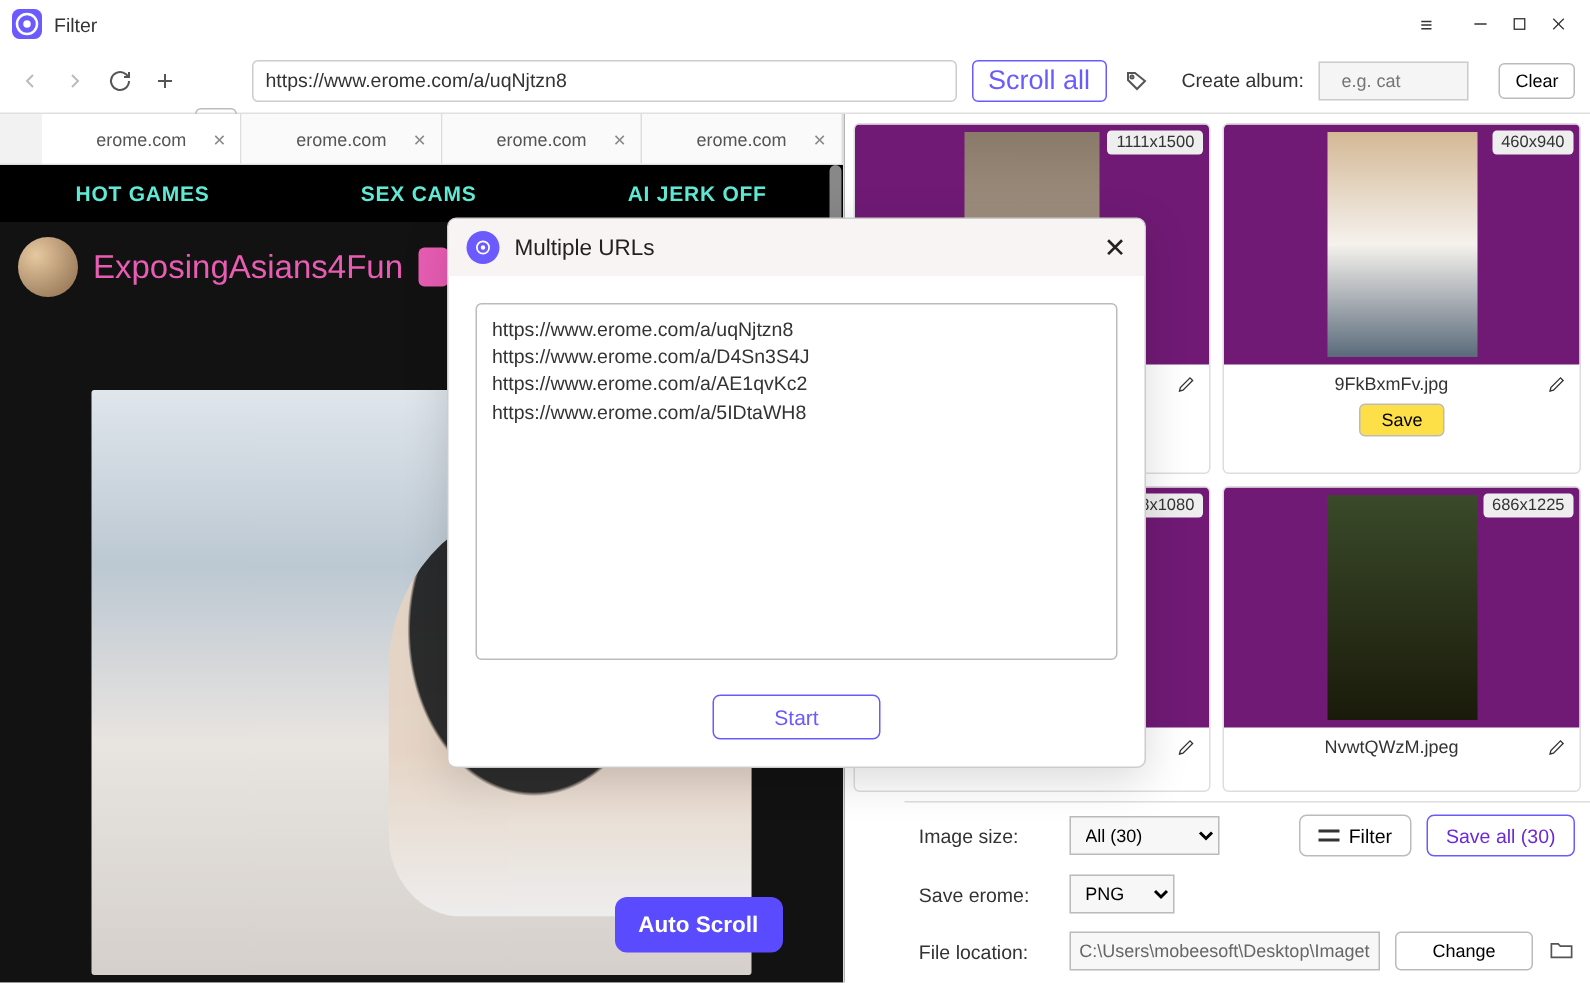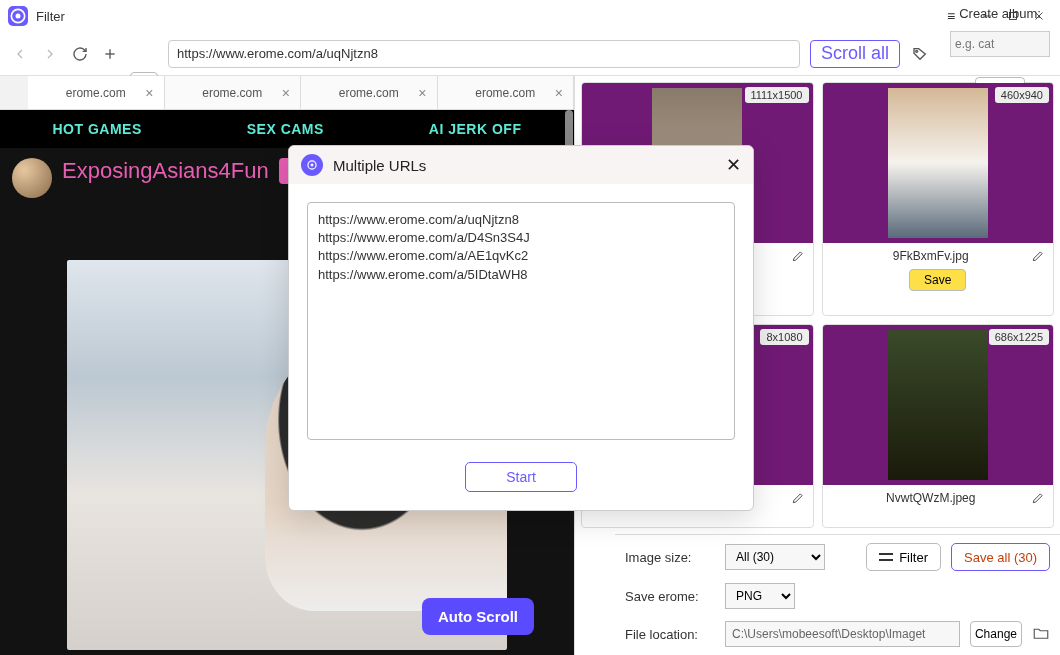--- a/index.html
+++ b/index.html
@@ -15,41 +15,41 @@
 .hamburger { font-size: 18px; margin-right: 10px; }
 
 
 .toolbar { height: 44px; display: flex; align-items: center; padding: 0 10px; gap: 10px; border-bottom: 1px solid #e0e0e0; }
 .toolbar-left { display: flex; align-items: center; gap: 10px; flex: 1; }
 .navbtn { width: 20px; height: 20px; display: flex; align-items: center; justify-content: center; color: #888; }
 .navbtn svg { width: 16px; height: 16px; stroke: #555; fill: none; stroke-width: 2; }
 .navbtn.dis svg { stroke: #bbb; }
 .urlbar { flex: 1; height: 28px; border: 1px solid #ccc; border-radius: 4px; padding: 0 8px; font-size: 13px; color: #333; }
 .scrollall { height: 28px; padding: 0 10px; border: 1px solid #6b5bff; color: #6b5bff; background: #fff; border-radius: 4px; font-size: 18px; }
-.toolbar-right { display: flex; align-items: center; gap: 10px; padding-left: 10px; flex-direction: column; }
+.toolbar-right { display: flex; align-items: center; gap: 10px; padding-left: 10px; }
 .createalbum-label { font-size: 13px; color: #333; }
-.createalbum-input { width: 100px; height: 26px; border: 1px solid #ccc; background: #f5f5f5; padding: 0 4px; font-size: 12px; }
+.createalbum-input { width: 100px; height: 26px; border: 1px solid #ccc; background: #f5f5f5; padding: 0 14px; font-size: 12px; }
 .clearbtn { height: 24px; padding: 0 10px; border: 1px solid #bbb; background: #fff; border-radius: 4px; font-size: 12px; }
 
 
 .main { display: flex; height: calc(655px - 32px - 44px); }
 .left-pane { width: 575px; display: flex; flex-direction: column; background: #121212; position: relative; border-right: 1px solid #ddd; }
 .right-pane { flex: 1; display: flex; flex-direction: column; background: #fff; }
 
 
 .tabs { height: 34px; background: #f2f2f2; display: flex; border-bottom: 1px solid #ddd; padding-left: 28px; }
 .tab { flex: 1; display: flex; align-items: center; justify-content: center; gap: 16px; font-size: 12px; color: #555; border-right: 1px solid #ddd; position: relative; background: #fafafa; }
 .tab.active { background: #fff; }
 .tab .close-x { position: absolute; right: 10px; font-size: 14px; color: #888; }
 
 
 .page-dark { flex: 1; background: #121212; position: relative; overflow: hidden; }
 .topnav { height: 38px; background: #000; display: flex; align-items: center; justify-content: space-around; }
 .topnav-item { color: #5eead4; font-weight: 700; font-size: 14px; letter-spacing: 0.5px; }
-.userrow { display: flex; padding: 10px 12px; gap: 10px; }
+.userrow { display: flex; align-items: center; padding: 10px 12px; gap: 10px; }
 .avatar { width: 40px; height: 40px; border-radius: 50%; background: radial-gradient(circle at 30% 30%, #e6c8a0, #8a6a4a); }
 .username { color: #e85db3; font-size: 22px; font-weight: 400; }
 .pinkbtn { width: 20px; height: 26px; background: #e85db3; border-radius: 4px; }
 .count-row { display: flex; justify-content: flex-end; padding: 0 14px; color: #ddd; font-size: 13px; align-items: center; gap: 6px; }
 .camera-icon { width: 14px; height: 11px; border: 1.5px solid #ddd; border-radius: 2px; position: relative; }
 .camera-icon::before { content:""; position:absolute; top:-4px; left:3px; width:6px; height:3px; border:1.5px solid #ddd; border-bottom:none; border-radius:2px 2px 0 0;}
 .gallery { position: absolute; top: 150px; left: 0; right: 0; bottom: 0; display: flex; justify-content: center; }
 .thumb-main { width: 440px; height: 390px; background: linear-gradient(180deg, #dfe6ec 0%, #bcc8d2 30%, #e8e4e0 60%, #d5d0cc 100%); border-radius: 2px; position: relative; overflow: hidden; }
 .thumb-main::after { content:""; position:absolute; right:0; top:20%; width:55%; height:70%; background: radial-gradient(ellipse at 40% 30%, #1a1a1a 0%, #1a1a1a 40%, transparent 41%), linear-gradient(180deg, #e6d4c4 60%, #f0f0f0 100%); border-radius: 40% 0 0 20%; opacity:0.9;}
 .autoscroll { position: absolute; right: 40px; bottom: 20px; background: #5b4bff; color: #fff; padding: 10px 16px; border-radius: 8px; font-size: 15px; font-weight: 600; }
@@ -70,27 +70,27 @@
 .pencil svg { width: 14px; height: 14px; stroke: #333; fill: none; stroke-width: 1.5; }
 .savebtn-sm { margin: 0 auto 8px; padding: 3px 14px; border: 1px solid #bbb; background: #fde047; border-radius: 4px; font-size: 12px; display: block; }
 
 
 .bottom-ctrls { border-top: 1px solid #ddd; padding: 8px 10px; display: flex; flex-direction: column; gap: 12px; font-size: 13px; margin-left: 40px; }
 .ctrl-row { display: flex; align-items: center; gap: 10px; }
 .ctrl-label { width: 90px; color: #333; }
 select, .file-loc { height: 26px; border: 1px solid #bbb; background: #f7f7f7; padding: 0 6px; font-size: 12px; }
 .ctrl-row .spacer { flex: 1; }
 .filterbtn { height: 28px; padding: 0 12px; border: 1px solid #bbb; background: #fff; border-radius: 5px; font-size: 13px; display: flex; align-items: center; gap: 6px; }
-.saveallbtn { height: 28px; padding: 0 12px; border: 1px solid #6b5bff; color: #c2410c; background: #fff; border-radius: 5px; font-size: 13px; }
+.saveallbtn { height: 28px; padding: 0 12px; border: 1px solid #6b5bff; color: #6d28d9; background: #fff; border-radius: 5px; font-size: 13px; }
 .file-loc { flex: 1; color: #666; display: flex; align-items: center; }
-.changebtn { height: 26px; padding: 0 4px; border: 1px solid #bbb; border-radius: 4px; background: #fff; font-size: 12px; }
+.changebtn { height: 26px; padding: 0 24px; border: 1px solid #bbb; border-radius: 4px; background: #fff; font-size: 12px; }
 .folder-icon svg { width: 18px; height: 18px; stroke: #555; fill: none; stroke-width: 1.5; }
 
 
-.dialog { position: absolute; left: 288px; top: 145px; width: 466px; background: #fff; border: 1px solid #ccc; border-radius: 6px; box-shadow: 0 8px 30px rgba(0,0,0,0.15); z-index: 10; }
+.dialog { position: absolute; left: 298px; top: 145px; width: 466px; background: #fff; border: 1px solid #ccc; border-radius: 6px; box-shadow: 0 8px 30px rgba(0,0,0,0.15); z-index: 10; }
 .dialog-head { height: 38px; background: #f8f4f3; display: flex; align-items: center; padding: 0 12px; gap: 10px; border-radius: 6px 6px 0 0; }
 .dialog-head .dlogo { width: 22px; height: 22px; border-radius: 50%; background: #6b5bff; display: flex; align-items: center; justify-content: center; }
 .dialog-head .dtitle { font-size: 15px; color: #222; flex: 1; }
 .dialog-head .dclose { font-size: 18px; color: #222; }
 .dialog-body { padding: 18px; }
 .url-textarea { width: 100%; height: 238px; border: 1px solid #bbb; border-radius: 4px; padding: 8px 10px; font-size: 13px; color: #333; resize: none; font-family: inherit; line-height: 1.4; }
 .dialog-foot { padding: 0 18px 18px; display: flex; justify-content: center; }
 .startbtn { padding: 6px 40px; border: 1px solid #6b5bff; color: #6b5bff; background: #fff; border-radius: 5px; font-size: 14px; }
 .multi-box { position: absolute; left: 130px; top: 40px; width: 28px; height: 28px; border: 1px solid #bbb; border-radius: 4px; display: flex; align-items: center; justify-content: center; }
 .multi-box svg { width: 16px; height: 16px; stroke: #555; fill: none; stroke-width: 1.8; }

